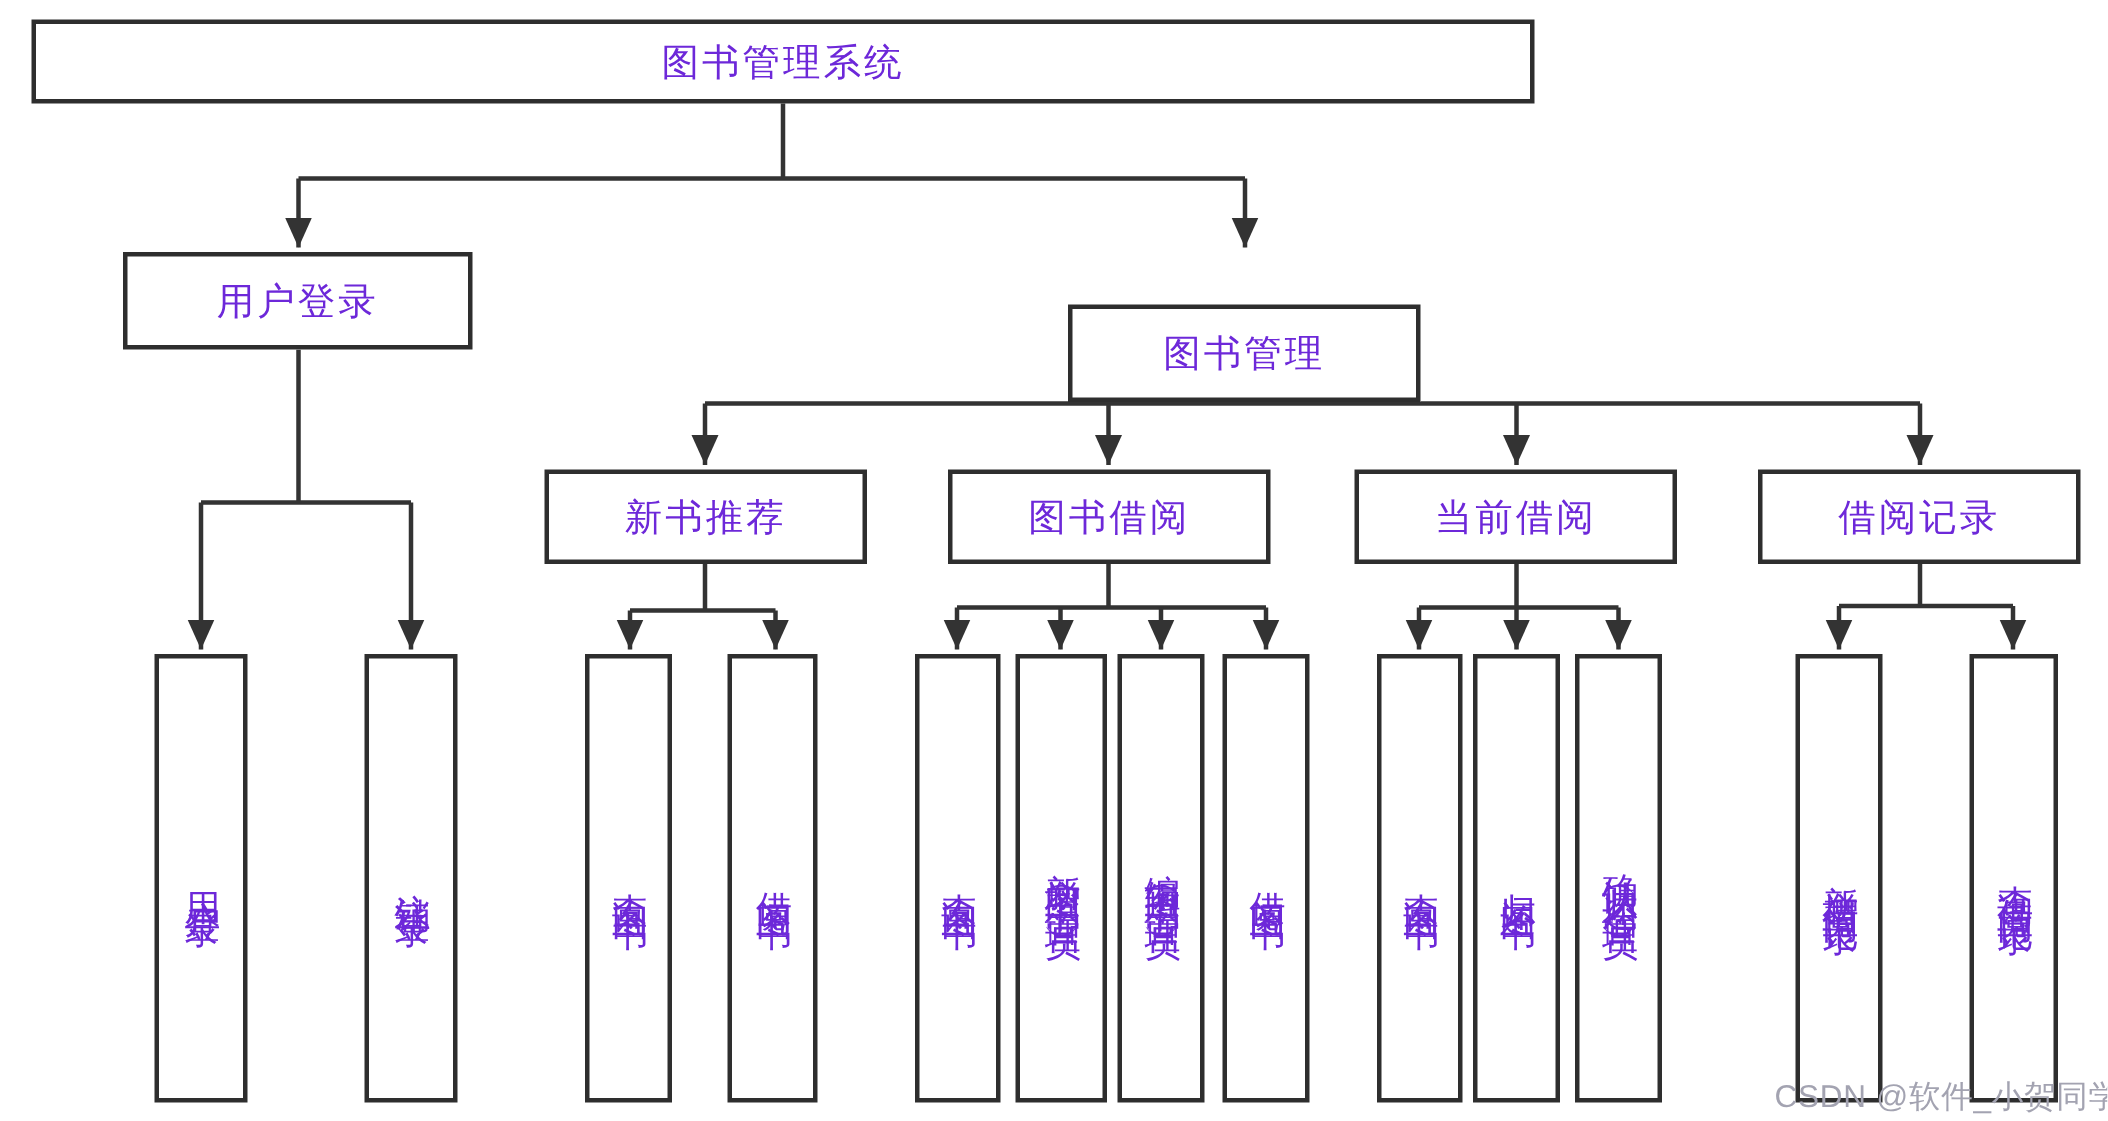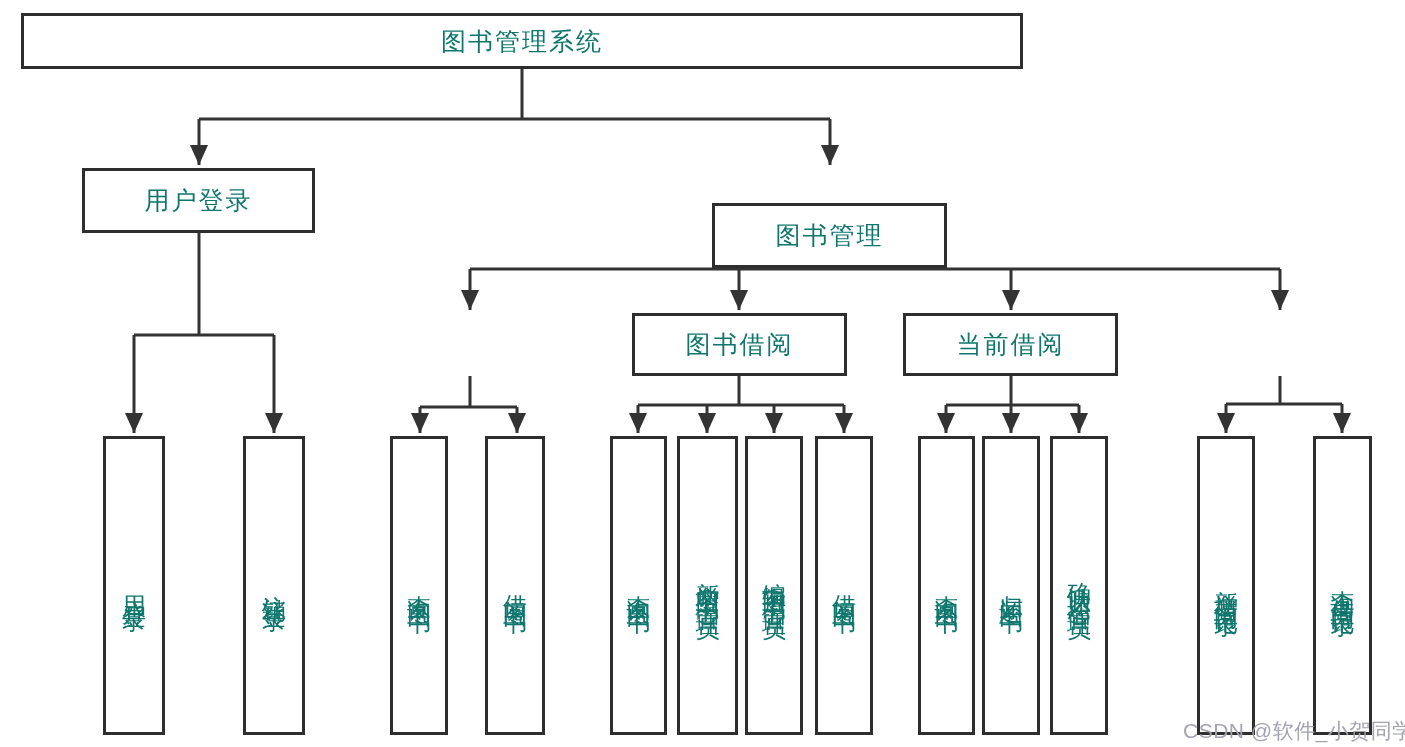--- a/index.html
+++ b/index.html
@@ -18,21 +18,21 @@
     z-index: 0;
   }
   .node {
     position: absolute;
     box-sizing: border-box;
     border: 3px solid #2e2e2e;
     background: #ffffff;
     display: flex;
     align-items: center;
     justify-content: center;
-    color: #0f766e;
+    color: #6d28d9;
     font-size: 25px;
     letter-spacing: 2px;
     z-index: 1;
     white-space: nowrap;
   }
   .leaf {
     writing-mode: vertical-lr;
     text-orientation: mixed;
     font-size: 24px;
     letter-spacing: 5px;
@@ -119,22 +119,24 @@
       <path d="M1226 404 V433" marker-end="url(#arrow)"></path>
       <path d="M1342 404 V433" marker-end="url(#arrow)"></path>
     </g>
   </svg>
 
   <div class="node n-root">图书管理系统</div>
 
   <div class="node n-user">用户登录</div>
   <div class="node n-book">图书管理</div>
 
+  <div class="node n-new">新书推荐</div>
   <div class="node n-borrow">图书借阅</div>
   <div class="node n-current">当前借阅</div>
+  <div class="node n-records">借阅记录</div>
 
   <div class="node leaf lf l-login">用户登录</div>
   <div class="node leaf lf l-logout">注销登录</div>
 
   <div class="node leaf lf l-q1">查询图书</div>
   <div class="node leaf lf l-b1">借阅图书</div>
 
   <div class="node leaf lf l-q2">查询图书</div>
   <div class="node leaf lf l-add">新增图书（管理员）</div>
   <div class="node leaf lf l-edit">编辑图书（管理员）</div>

